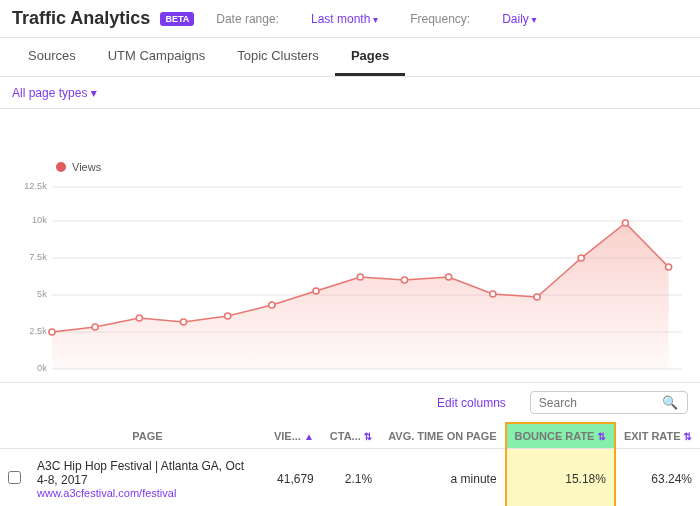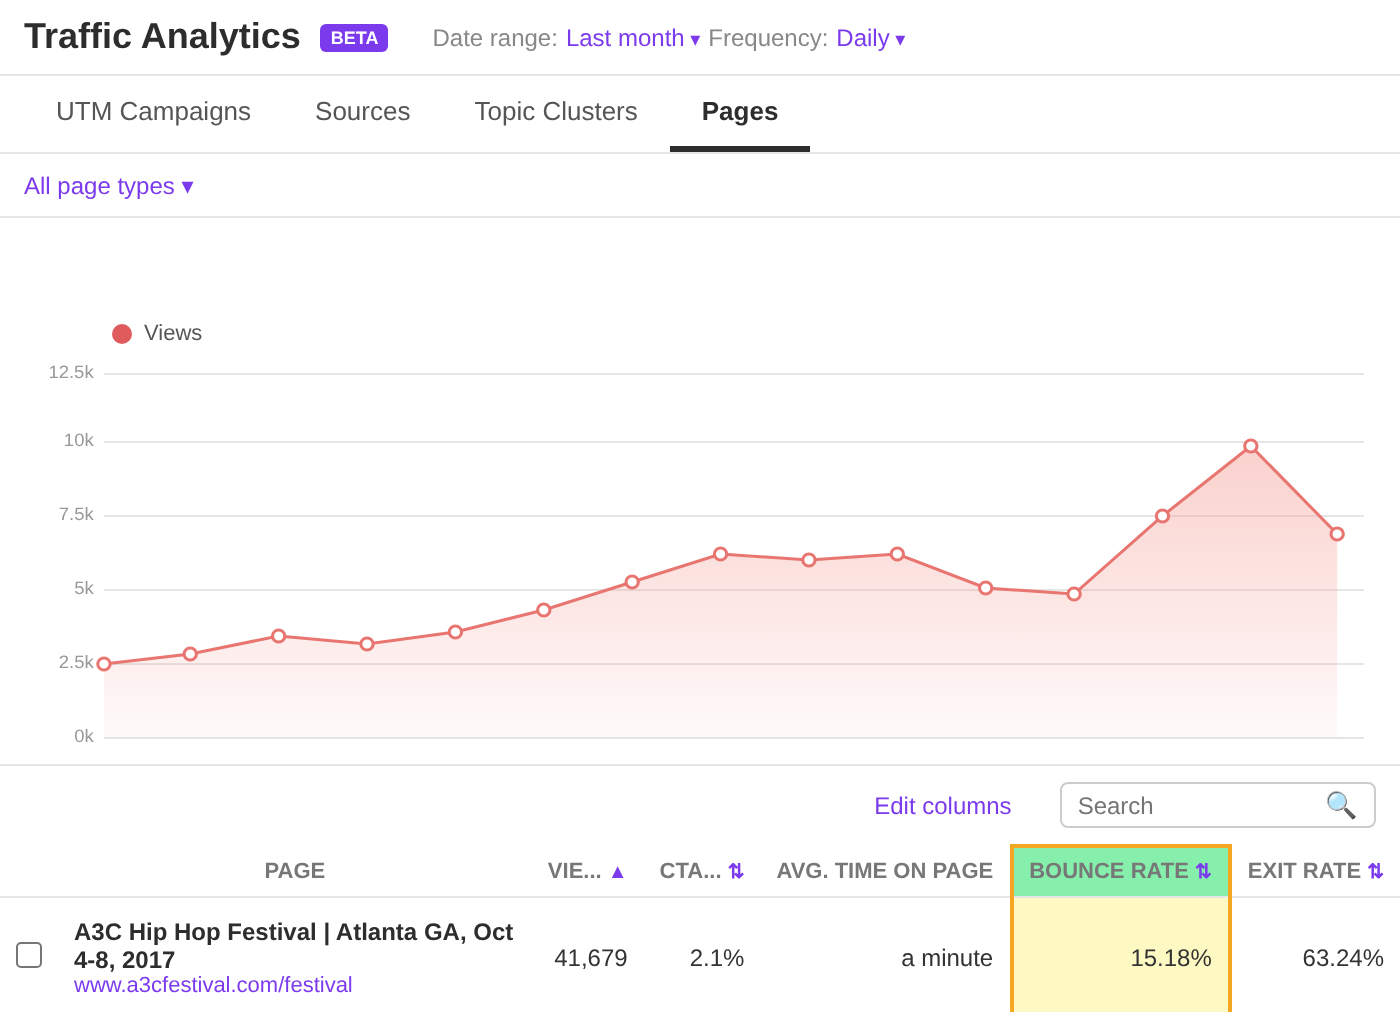--- a/index.html
+++ b/index.html
@@ -2,21 +2,21 @@
 <html><head>
   <meta charset="utf-8">
   <style>
     * { box-sizing: border-box; margin: 0; padding: 0; }
     body { font-family: 'Helvetica Neue', Arial, sans-serif; font-size: 13px; color: #333; background: #fff; width: 700px; }
 
     
     .header { display: flex; align-items: center; padding: 8px 12px; border-bottom: 1px solid #e5e5e5; gap: 10px; }
     .header-title { font-size: 18px; font-weight: 600; color: #2d2d2d; }
     .beta-badge { background: #7c3aed; color: #fff; font-size: 9px; font-weight: 700; padding: 2px 5px; border-radius: 3px; text-transform: uppercase; margin-left: 0; vertical-align: middle; }
-    .header-controls { display: flex; align-items: center; gap: 4px; margin-left: 12px; }
+    .header-controls { display: flex; align-items: center; gap: 32px; margin-left: 12px; }
     .header-label { color: #888; font-size: 12px; }
     .header-value { color: #7c3aed; font-size: 12px; cursor: pointer; }
     .header-value::after { content: ' ▾'; font-size: 10px; }
 
     
     .nav-tabs { display: flex; border-bottom: 1px solid #e5e5e5; padding: 0 12px; }
     .nav-tab { padding: 10px 16px; font-size: 13px; color: #555; cursor: pointer; border-bottom: 3px solid transparent; text-decoration: none; }
     .nav-tab.active { color: #2d2d2d; border-bottom: 3px solid #2d2d2d; font-weight: 600; }
 
     
@@ -47,21 +47,21 @@
     .edit-columns { color: #7c3aed; font-size: 12px; cursor: pointer; }
     .search-box { display: flex; align-items: center; border: 1px solid #ccc; border-radius: 4px; padding: 3px 8px; gap: 4px; }
     .search-input { border: none; outline: none; font-size: 12px; width: 120px; color: #333; }
     .search-icon { color: #888; font-size: 13px; }
 
     table { width: 100%; border-collapse: collapse; font-size: 12px; }
     th { text-align: center; padding: 6px 8px; color: #777; font-weight: 600; font-size: 11px; border-bottom: 1px solid #e5e5e5; text-transform: uppercase; white-space: nowrap; }
     th.right { text-align: right; }
     td { padding: 10px 8px; border-bottom: 1px solid #e5e5e5; vertical-align: middle; }
     td.right { text-align: right; }
-    .page-name { font-size: 12px; font-weight: 700; color: #2d2d2d; }
+    .page-name { font-size: 12px; font-weight: 400; color: #2d2d2d; }
     .page-url { font-size: 11px; color: #7c3aed; }
     .sort-arrow { color: #7c3aed; font-size: 10px; }
     .checkbox-col { width: 24px; }
 
     
     .bounce-col-header { background: #fff3e8; }
   </style>
 </head>
 <body>
 
@@ -70,22 +70,22 @@
   <span class="beta-badge">BETA</span>
   <div class="header-controls">
     <span class="header-label">Date range:</span>
     <span class="header-value">Last month</span>
     <span class="header-label">Frequency:</span>
     <span class="header-value">Daily</span>
   </div>
 </div>
 
 <nav class="nav-tabs">
+  <a class="nav-tab">Sources</a>
   <a class="nav-tab">UTM Campaigns</a>
-  <a class="nav-tab">Sources</a>
   <a class="nav-tab">Topic Clusters</a>
   <a class="nav-tab active">Pages</a>
 </nav>
 
 <div class="filter-bar">
   <button class="filter-btn">All page types</button>
 </div>
 
 <div class="chart-section">
 

